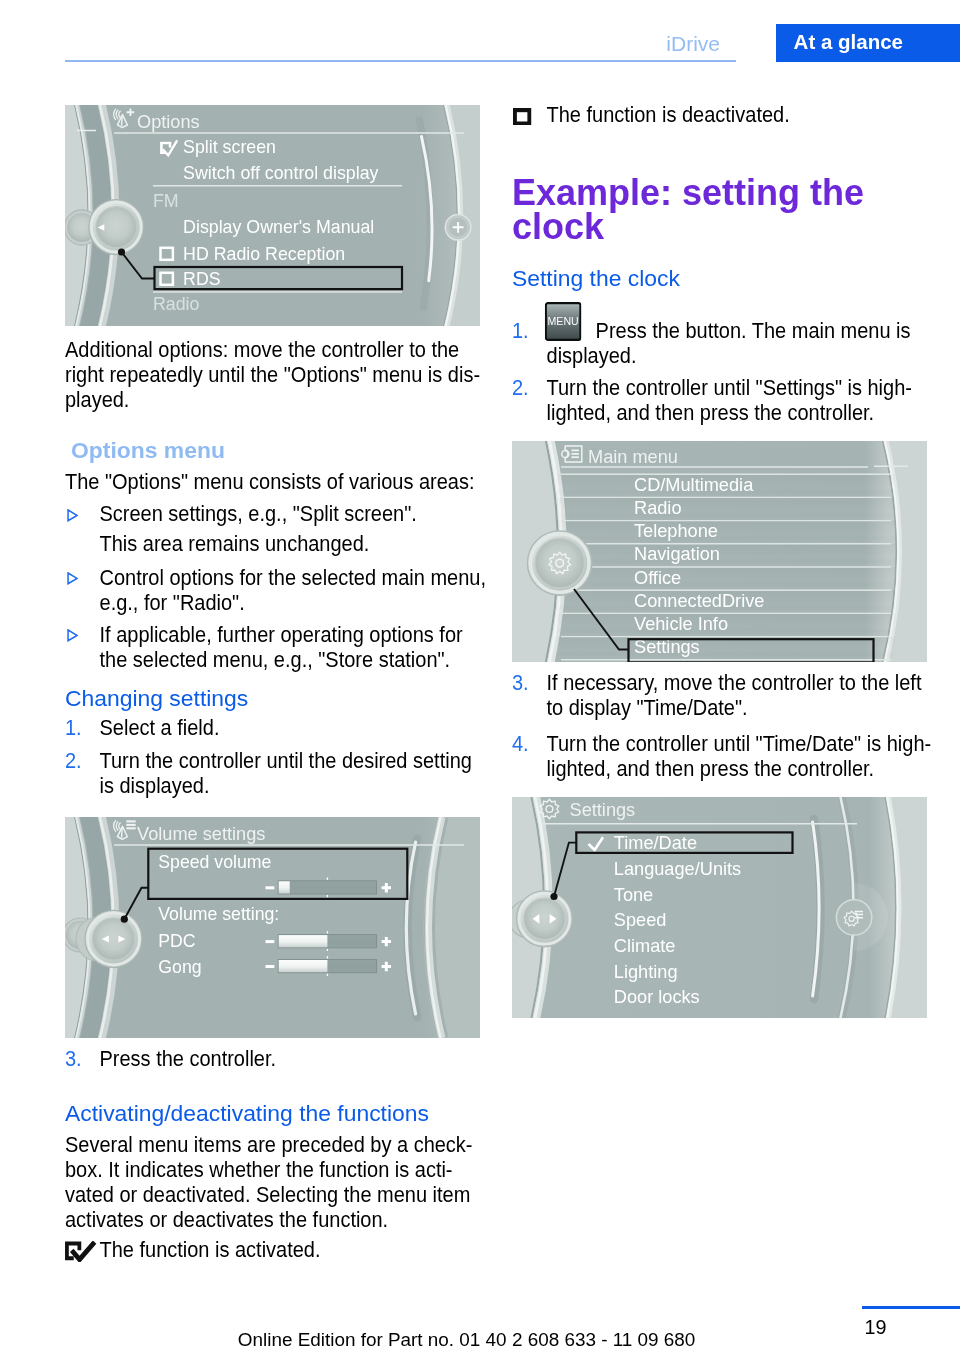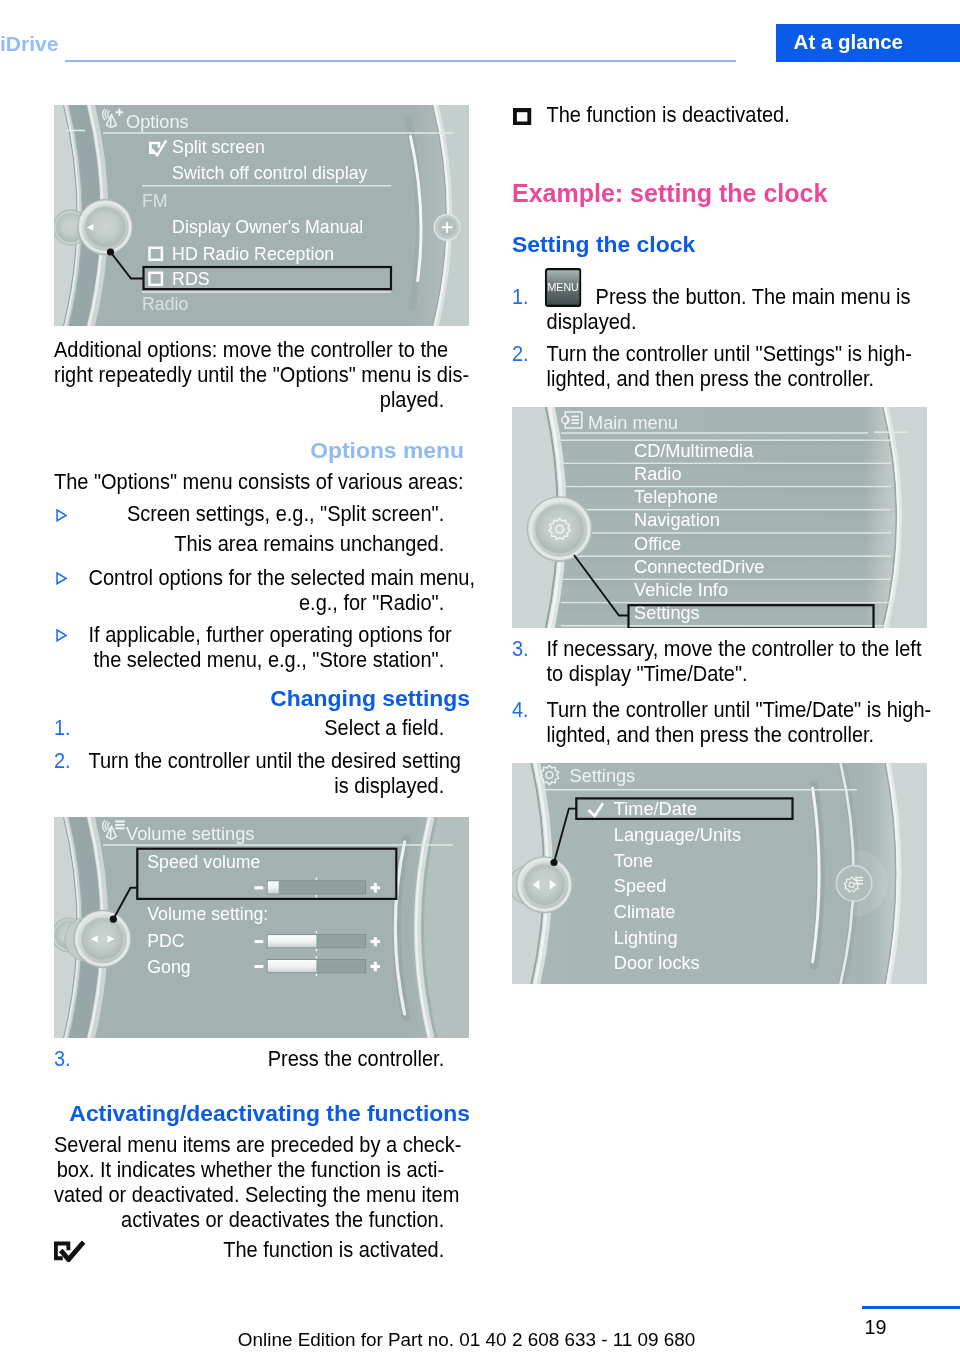--- a/index.html
+++ b/index.html
@@ -4,35 +4,35 @@
 <title>iDrive – At a glance</title>
 <style>
   html,body{margin:0;padding:0;background:#ffffff;}
   body{width:960px;height:1362px;font-family:"Liberation Sans",sans-serif;
        -webkit-font-smoothing:antialiased;}
   .page{will-change:transform;}
   .page{position:relative;width:960px;height:1362px;overflow:hidden;background:#ffffff;}
 
   
   .hdr-rule{position:absolute;left:65px;top:60px;width:671px;height:2px;background:#8fb8f4;}
-  .hdr-chapter{position:absolute;left:0;top:31.5px;width:720px;
-               font-size:21px;font-weight:bold;color:#93bdf4;}
+  .hdr-chapter{position:absolute;left:0;top:31.5px;width:720px;text-align:right;
+               font-size:21px;font-weight:normal;color:#93bdf4;}
   .hdr-tab{position:absolute;left:776px;top:24px;width:224px;height:38px;background:#0a5be8;}
   .hdr-tab > span{position:absolute;left:17.6px;top:6.3px;font-size:20.5px;font-weight:bold;color:#ffffff;}
 
   
   .col{position:absolute;width:416px;}
-  .col-l{left:54px;top:105px;text-align:right;}
+  .col-l{left:65px;top:105px;}
   .col-r{left:512px;top:102.9px;}
 
   
   .p{font-size:21.3px;line-height:25.0px;color:#000000;margin:0;
      transform:scaleX(0.938);transform-origin:left top;white-space:nowrap;}
-  .h1{font-size:25px;font-weight:bold;color:#ec4899;line-height:34px;margin:0;}
-  .h2{font-size:22.9px;font-weight:bold;color:#0a5be8;line-height:27px;margin:0;}
+  .h1{font-size:36px;font-weight:bold;color:#6d28d9;line-height:34px;margin:0;}
+  .h2{font-size:22.9px;font-weight:normal;color:#0a5be8;line-height:27px;margin:0;}
   .h2lt{font-size:22.9px;font-weight:bold;color:#8fbaf2;line-height:27px;margin:6px;}
 
   .li{position:relative;padding-left:36.8px;font-size:21.3px;line-height:25.0px;color:#000000;
       transform:scaleX(0.938);transform-origin:left top;white-space:nowrap;}
   .li > .num{position:absolute;left:0;top:0;color:#1f6ef0;}
   .li > .tri{position:absolute;left:2.1px;top:6.4px;}
   .cont{padding-left:36.8px;font-size:21.3px;line-height:25.0px;color:#000000;
         transform:scaleX(0.938);transform-origin:left top;white-space:nowrap;}
   .chkline{position:relative;padding-left:36.8px;font-size:21.3px;line-height:25.0px;color:#000000;
           transform:scaleX(0.938);transform-origin:left top;white-space:nowrap;}

